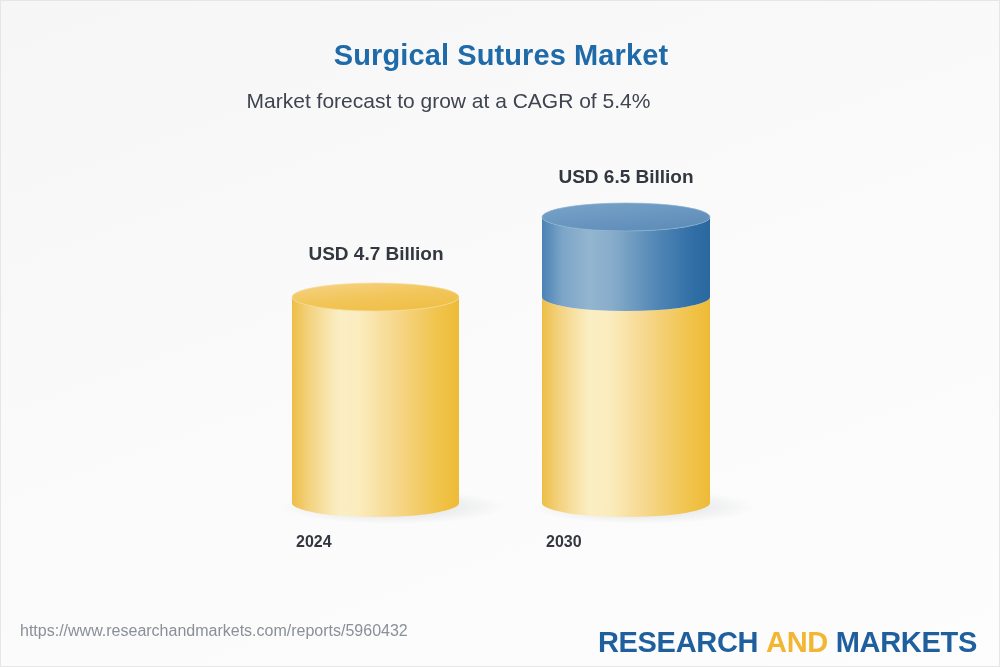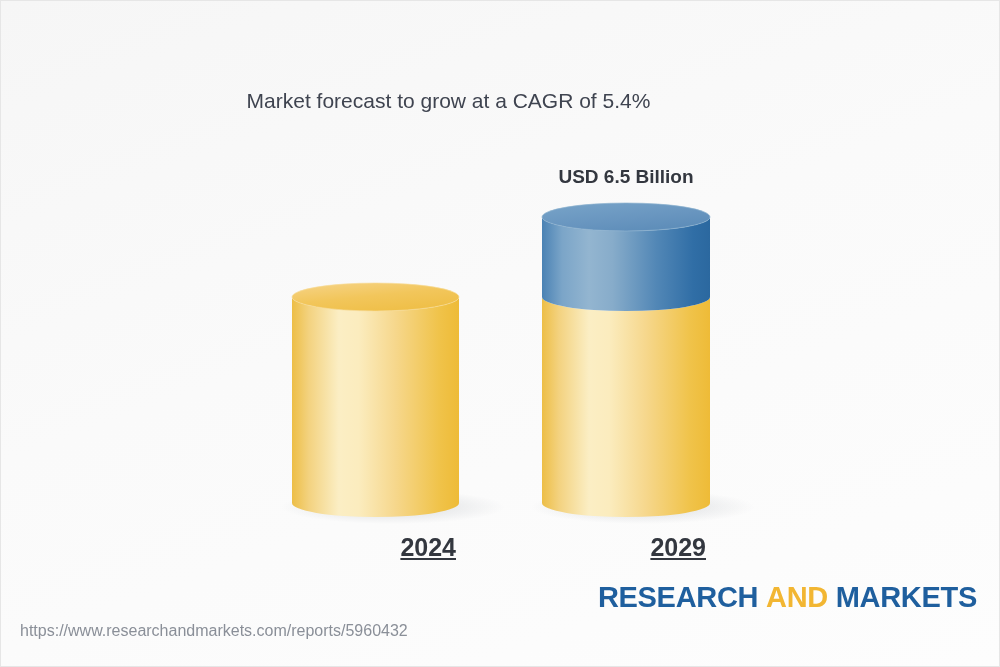--- a/index.html
+++ b/index.html
@@ -54,41 +54,40 @@
   .value-label {
     position: absolute;
     text-align: center;
     font-size: 19px;
     font-weight: bold;
     color: #33373f;
     white-space: nowrap;
   }
   .year-label {
     position: absolute;
-    text-align: right;
-    font-size: 25px;
+    text-align: left;
+    font-size: 16px;
     font-weight: bold;
     color: #33373f;
     white-space: nowrap;
-    text-decoration: underline;
   }
 
   
   .url {
     position: absolute;
     left: 19px;
     top: 621px;
     font-size: 16px;
     color: #8a8f98;
     white-space: nowrap;
   }
   .logo {
     position: absolute;
     right: 22px;
-    top: 582px;
+    top: 627px;
     text-align: right;
   }
   .logo-main {
     font-size: 29px;
     font-weight: bold;
     letter-spacing: -0.3px;
     line-height: 1.0;
     color: #1f5f9e;
     white-space: nowrap;
   }
@@ -102,20 +101,21 @@
     color: #1f5f9e;
     margin-top: 3px;
     white-space: nowrap;
   }
 </style>
 </head>
 <body>
 
 <div class="canvas">
 
+  <div class="title">Surgical Sutures Market</div>
 
   <div class="subtitle">Market forecast to grow at a CAGR of 5.4%</div>
 
   <svg class="cyl" style="left:0; top:0;" width="1000" height="667" viewBox="0 0 1000 667" xmlns="http://www.w3.org/2000/svg">
     <defs>
 
       <linearGradient id="gYellowBody" x1="0" y1="0" x2="1" y2="0">
         <stop offset="0%" stop-color="#edbe46"></stop>
         <stop offset="10%" stop-color="#f3d27f"></stop>
         <stop offset="28%" stop-color="#fbeec4"></stop>
@@ -182,26 +182,27 @@
                L 541 296
                A 84 14 0 0 0 709 296
                L 709 216
                A 84 14 0 0 1 541 216 Z" fill="url(#gBlueBody)"></path>
 
       <ellipse cx="625" cy="216" rx="84" ry="14" fill="url(#gBlueTop)"></ellipse>
       <ellipse cx="625" cy="216" rx="84" ry="14" fill="none" stroke="#8fb3d0" stroke-width="0.8" opacity="0.85"></ellipse>
     </g>
   </svg>
 
+  <div class="value-label" style="left:265px; top:242px; width:220px;">USD 4.7 Billion</div>
 
   <div class="value-label" style="left:515px; top:165px; width:220px;">USD 6.5 Billion</div>
 
   <div class="year-label" style="left:295px; top:532px; width:160px;">2024</div>
 
-  <div class="year-label" style="left:545px; top:532px; width:160px;">2029</div>
+  <div class="year-label" style="left:545px; top:532px; width:160px;">2030</div>
 
   <div class="url">https://www.researchandmarkets.com/reports/5960432</div>
 
   <div class="logo">
     <div class="logo-main">
       <span>RESEARCH</span><span>&nbsp;</span><span class="logo-and">AND</span><span>&nbsp;</span><span>MARKETS</span>
     </div>
   </div>
 
 </div>

